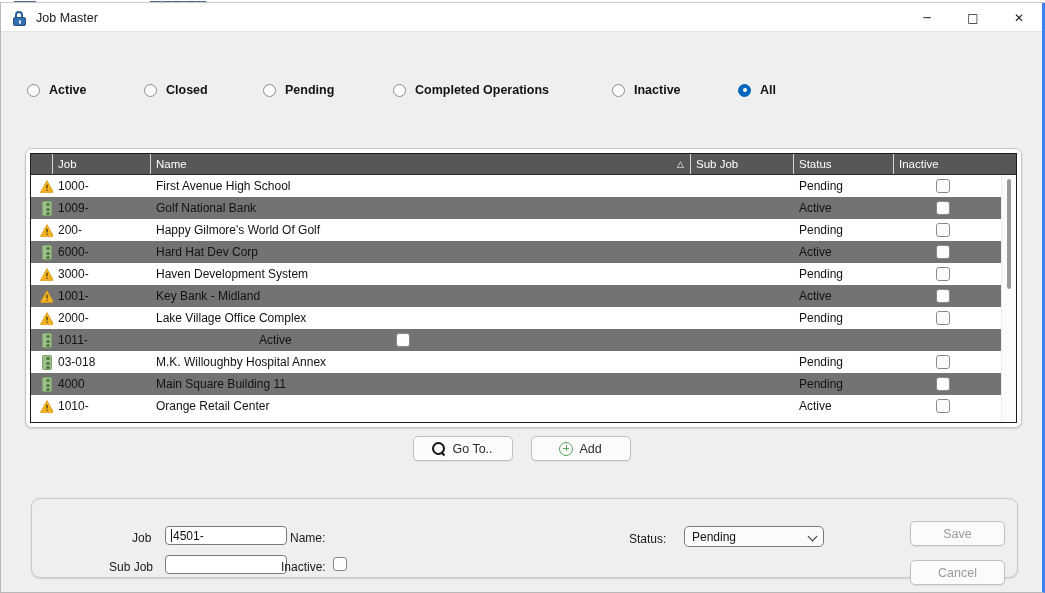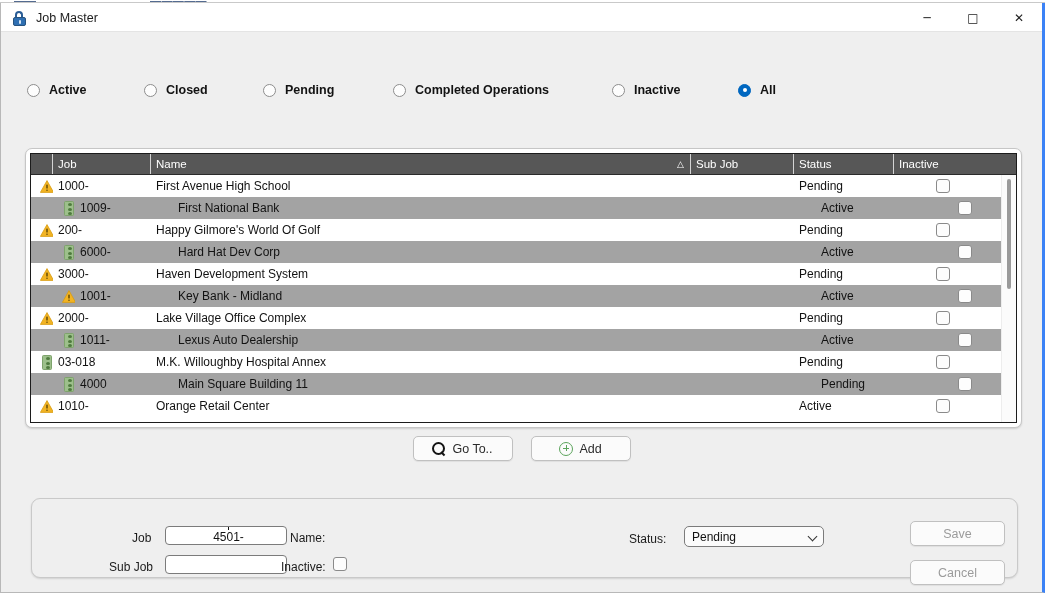--- a/index.html
+++ b/index.html
@@ -148,21 +148,21 @@
   .c-inact{ width: 97px; flex: 0 0 97px; border-right: none; }
 
   .grid-body {
     position: absolute; left: 0; top: 21px; right: 0; bottom: 0;
     overflow: hidden; background: #ffffff;
   }
   .grow {
     display: flex; height: 22px; align-items: center;
     font-size: 12px; color: #121212;
   }
-  .grow.alt { background: #a3a3a3; padding-left: 22px; }
+  .grow.alt { background: #737373; }
   .gcell {
     display: flex; align-items: center; height: 100%;
     padding-left: 5px; overflow: hidden; white-space: nowrap;
   }
   .gcell.center { justify-content: center; padding-left: 0; }
 
   
   .ic-warn {
     width: 14px; height: 13px; position: relative; margin-left: 4px;
   }
@@ -368,21 +368,21 @@
             </div>
             <div class="grow alt">
               <div class="gcell c-icon">
                 <span class="ic-signal">
                   <i></i>
                   <i></i>
                   <i></i>
                 </span>
               </div>
               <div class="gcell c-job">1009-</div>
-              <div class="gcell c-name">First National Bank</div>
+              <div class="gcell c-name">Golf National Bank</div>
               <div class="gcell c-sub"></div>
               <div class="gcell c-stat">Active</div>
               <div class="gcell c-inact center">
                 <span class="cbx"></span>
               </div>
             </div>
             <div class="grow">
               <div class="gcell c-icon">
                 <span class="ic-warn">
                   <svg width="14" height="13" viewBox="0 0 14 13">
@@ -472,21 +472,20 @@
             </div>
             <div class="grow alt">
               <div class="gcell c-icon">
                 <span class="ic-signal">
                   <i></i>
                   <i></i>
                   <i></i>
                 </span>
               </div>
               <div class="gcell c-job">1011-</div>
-              <div class="gcell c-name">Lexus Auto Dealership</div>
               <div class="gcell c-sub"></div>
               <div class="gcell c-stat">Active</div>
               <div class="gcell c-inact center">
                 <span class="cbx"></span>
               </div>
             </div>
             <div class="grow">
               <div class="gcell c-icon">
                 <span class="ic-signal">
                   <i></i>
@@ -549,21 +548,21 @@
         <span>Go To..</span>
       </div>
       <div class="btn">
         <span class="plus-circ"></span>
         <span>Add</span>
       </div>
     </div>
 
     <div class="form-panel">
       <span class="fld-label" style="left:100px; top:32px;">Job</span>
-      <div class="txtbox" style="left:133px; top:27px; width:122px;flex-direction:column;">
+      <div class="txtbox" style="left:133px; top:27px; width:122px;">
         <span class="caret"></span>
           <span>4501-</span>
       </div>
 
       <span class="fld-label" style="left:77px; top:61px;">Sub Job</span>
       <div class="txtbox" style="left:133px; top:56px; width:122px;">
         <span></span>
       </div>
 
       <span class="fld-label" style="left:258px; top:32px;">Name:</span>

